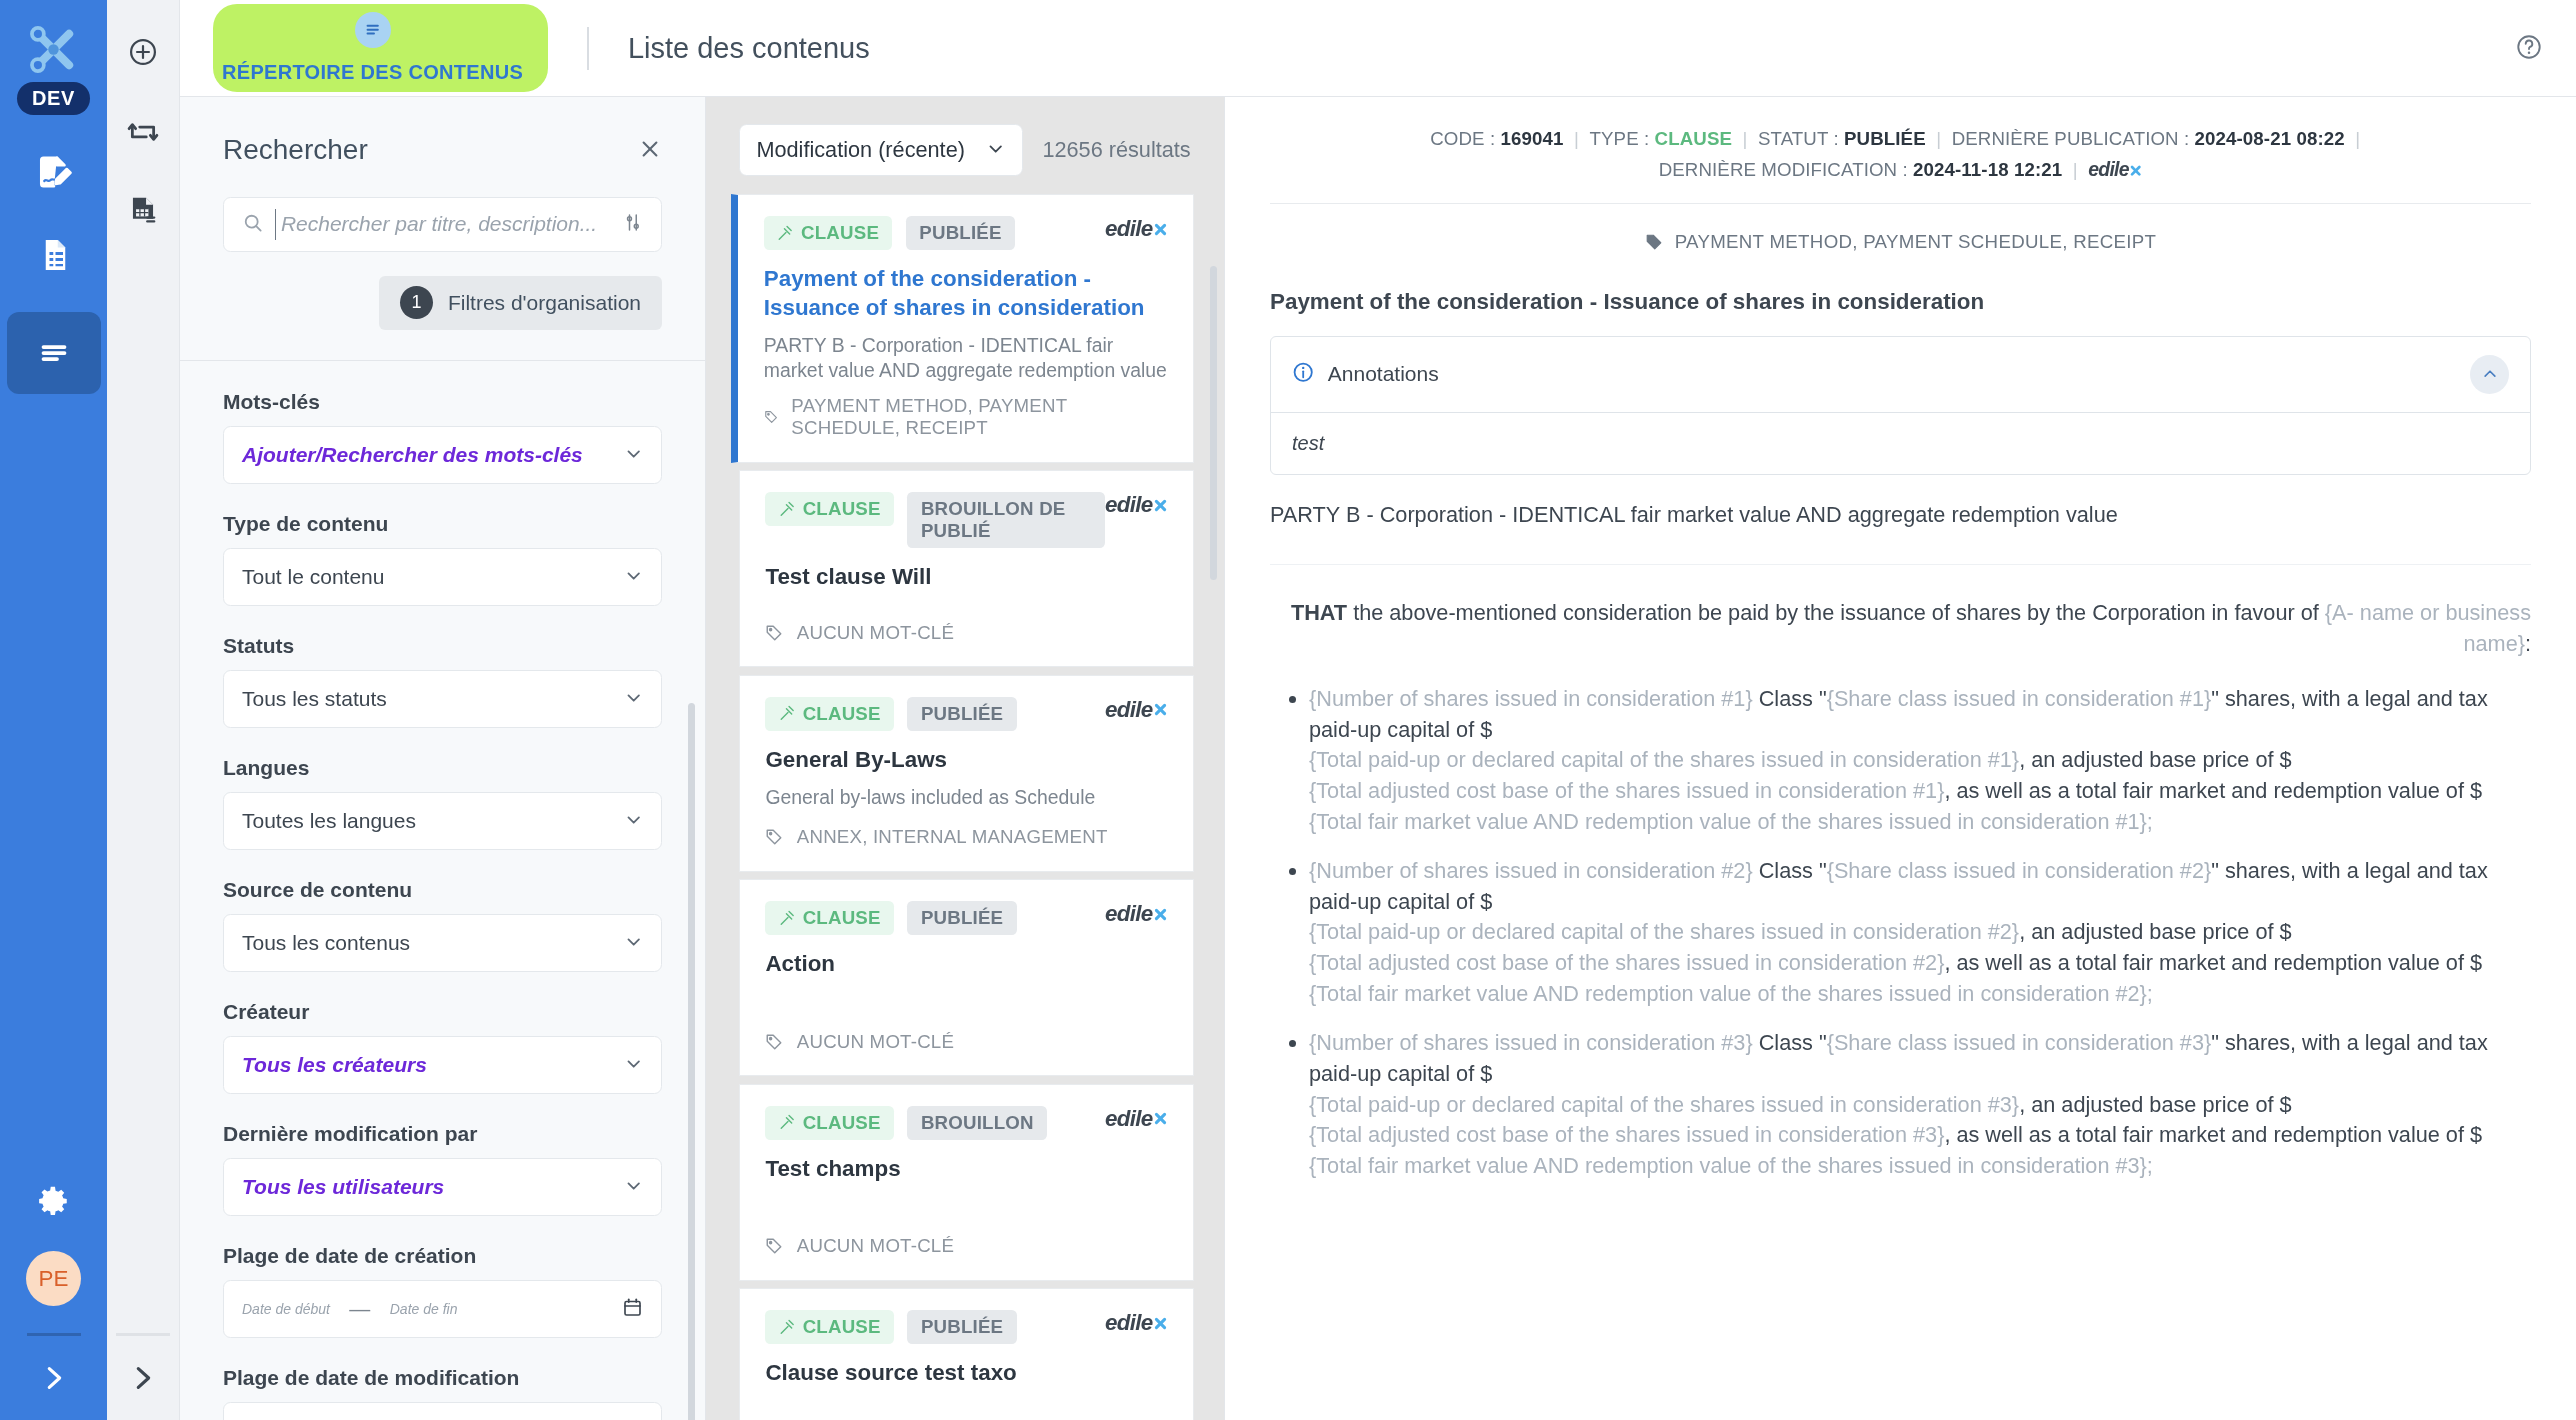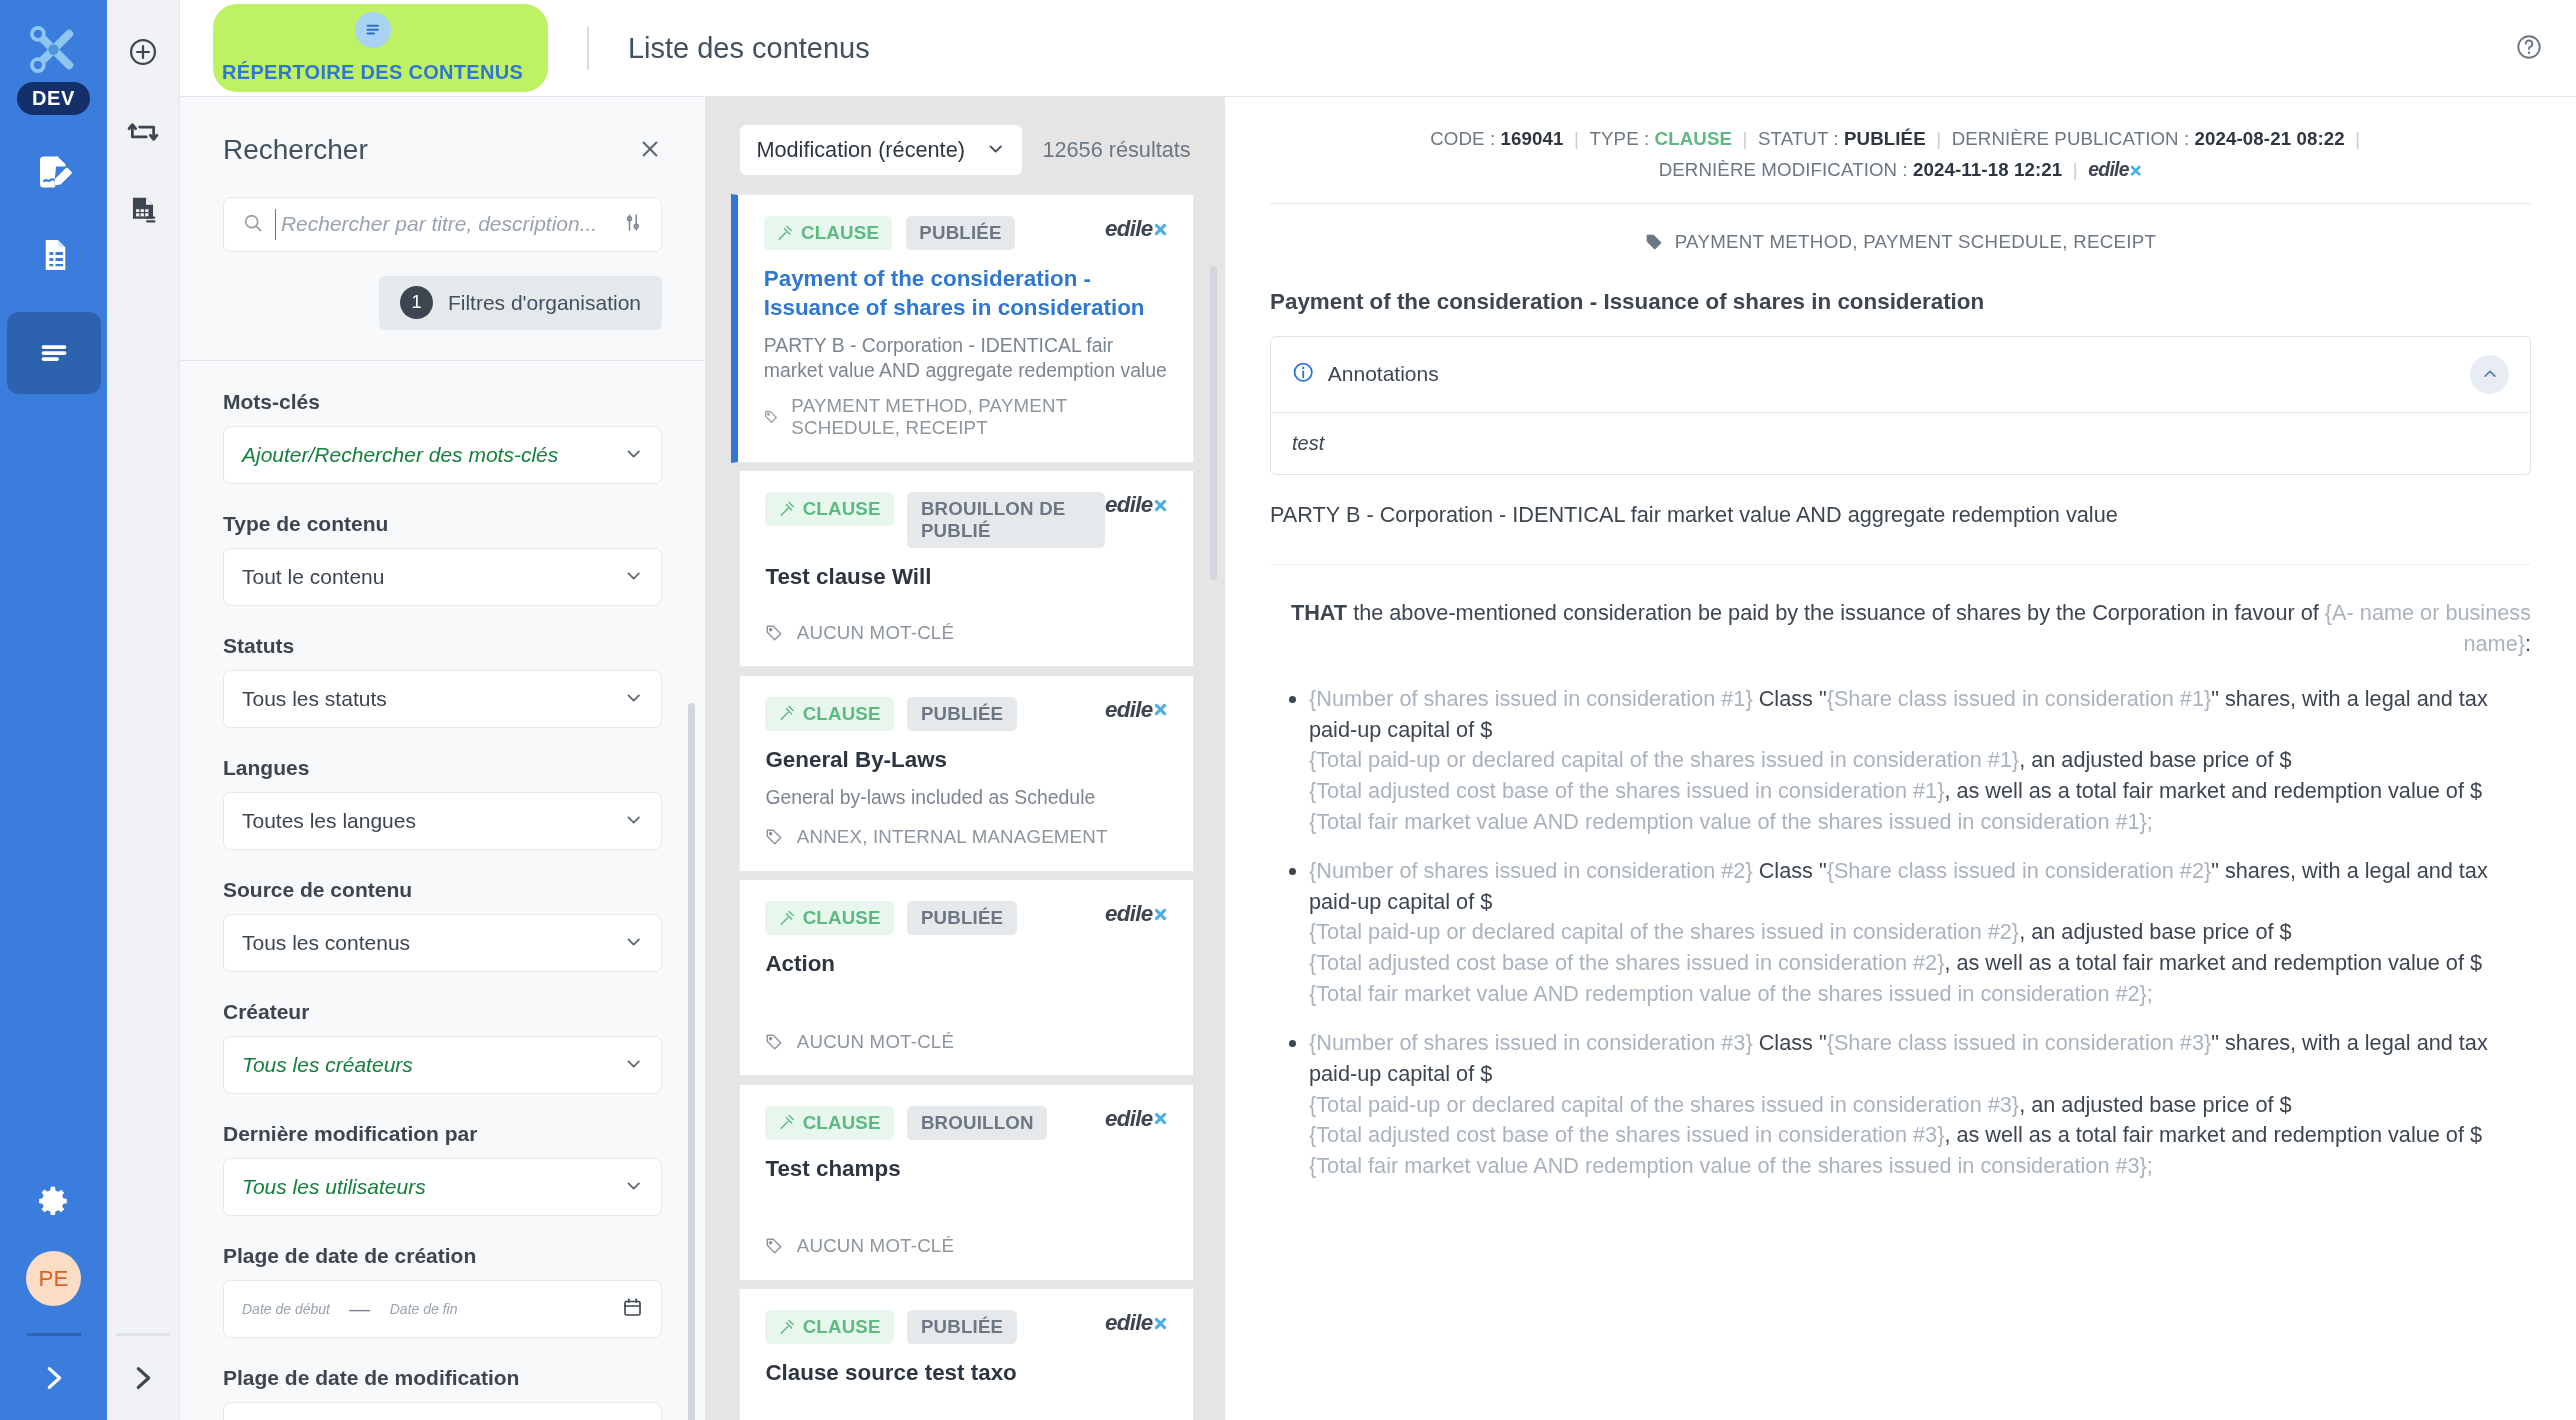--- a/index.html
+++ b/index.html
@@ -117,21 +117,21 @@
   .sp-sep { height: 0.7px; background: #e3e6ea; margin-top: 30px; }
 
   .sp-scroll { flex: 1 1 auto; overflow: hidden; padding: 30px 43px 0 43px; position: relative; }
   .field { margin-bottom: 28px; }
   .field-label { font-size: 21px; color: #3d4650; font-weight: bold; margin-bottom: 12px; }
   .field-input {
     height: 58px; background: #fff; border: 0.7px solid #e4e8ec; border-radius: 7.5px;
     display: flex; align-items: center; padding: 0 18px; cursor: pointer;
   }
   .field-value { font-size: 21px; color: #3d4650; flex: 1 1 auto; }
-  .field-value.ph { color: #15803d; font-style: italic; }
+  .field-value.ph { color: #6d28d9; font-style: italic; font-weight: bold; }
   .chev { color: #5d6874; }
   .daterange { display: flex; align-items: center; }
   .dr-part { font-size: 14px; color: #9aa3ad; font-style: italic; }
   .dr-dash { font-size: 21px; color: #7c858f; margin: 0 19.4px; }
   .dr-cal { margin-left: auto; color: #3d4650; }
   .sp-scrollbar {
     position: absolute; right: 10.5px; top: 343px; width: 6.7px; height: 821px;
     background: #d2d7dd; border-radius: 3.7px;
   }
 

